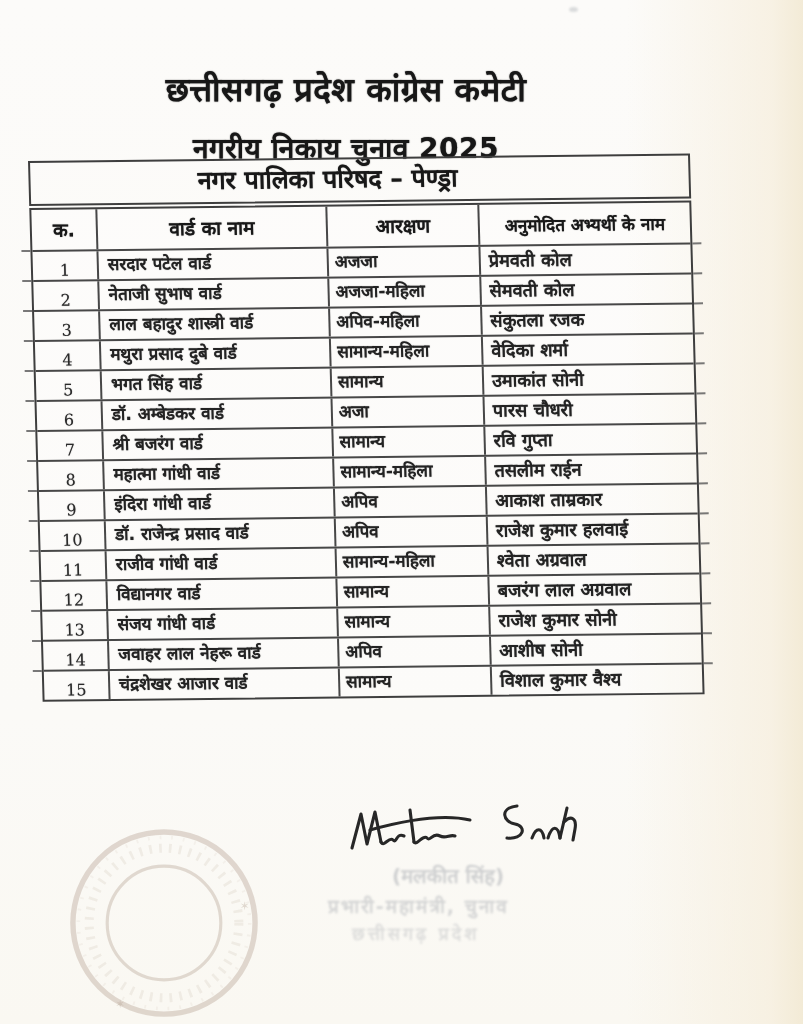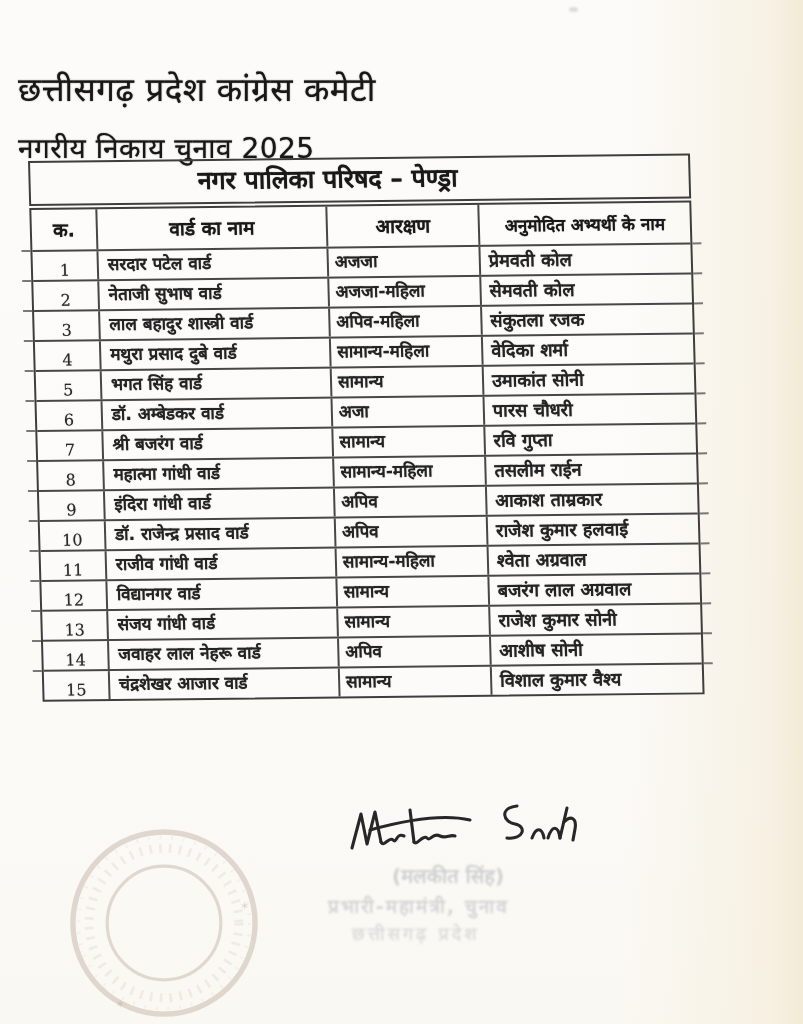--- a/index.html
+++ b/index.html
@@ -5,22 +5,22 @@
   html,body{margin:0;padding:0;background:#d9d9d9;}
   .page{
     position:relative;width:803px;height:1024px;overflow:hidden;
     background:
       linear-gradient(90deg, rgba(255,255,255,0) 78%, rgba(246,238,221,.75) 96%, rgba(242,233,211,.9) 100%),
       linear-gradient(180deg,#fcfbf9 0%,#fbfaf7 70%,#faf8f2 100%);
     font-family:"DejaVu Sans",sans-serif;color:#1d1d1d;
   }
   
   .title{
-    position:absolute;left:18px;width:656px;text-align:left;
-    font-weight:400;color:#171717;letter-spacing:.5px;
+    position:absolute;left:18px;width:656px;text-align:center;
+    font-weight:700;color:#171717;letter-spacing:.5px;
     text-shadow:0 0 1px rgba(25,25,25,.75), 0 0 2px rgba(25,25,25,.18);
     white-space:nowrap;
   }
   .title1{top:66px;font-size:33px;}
   .title2{top:128px;font-size:28px;}
   
   .tablewrap{
     position:absolute;left:28px;top:161px;width:662px;
     transform:rotate(-0.65deg) skewX(0.9deg);transform-origin:0 0;
   }

